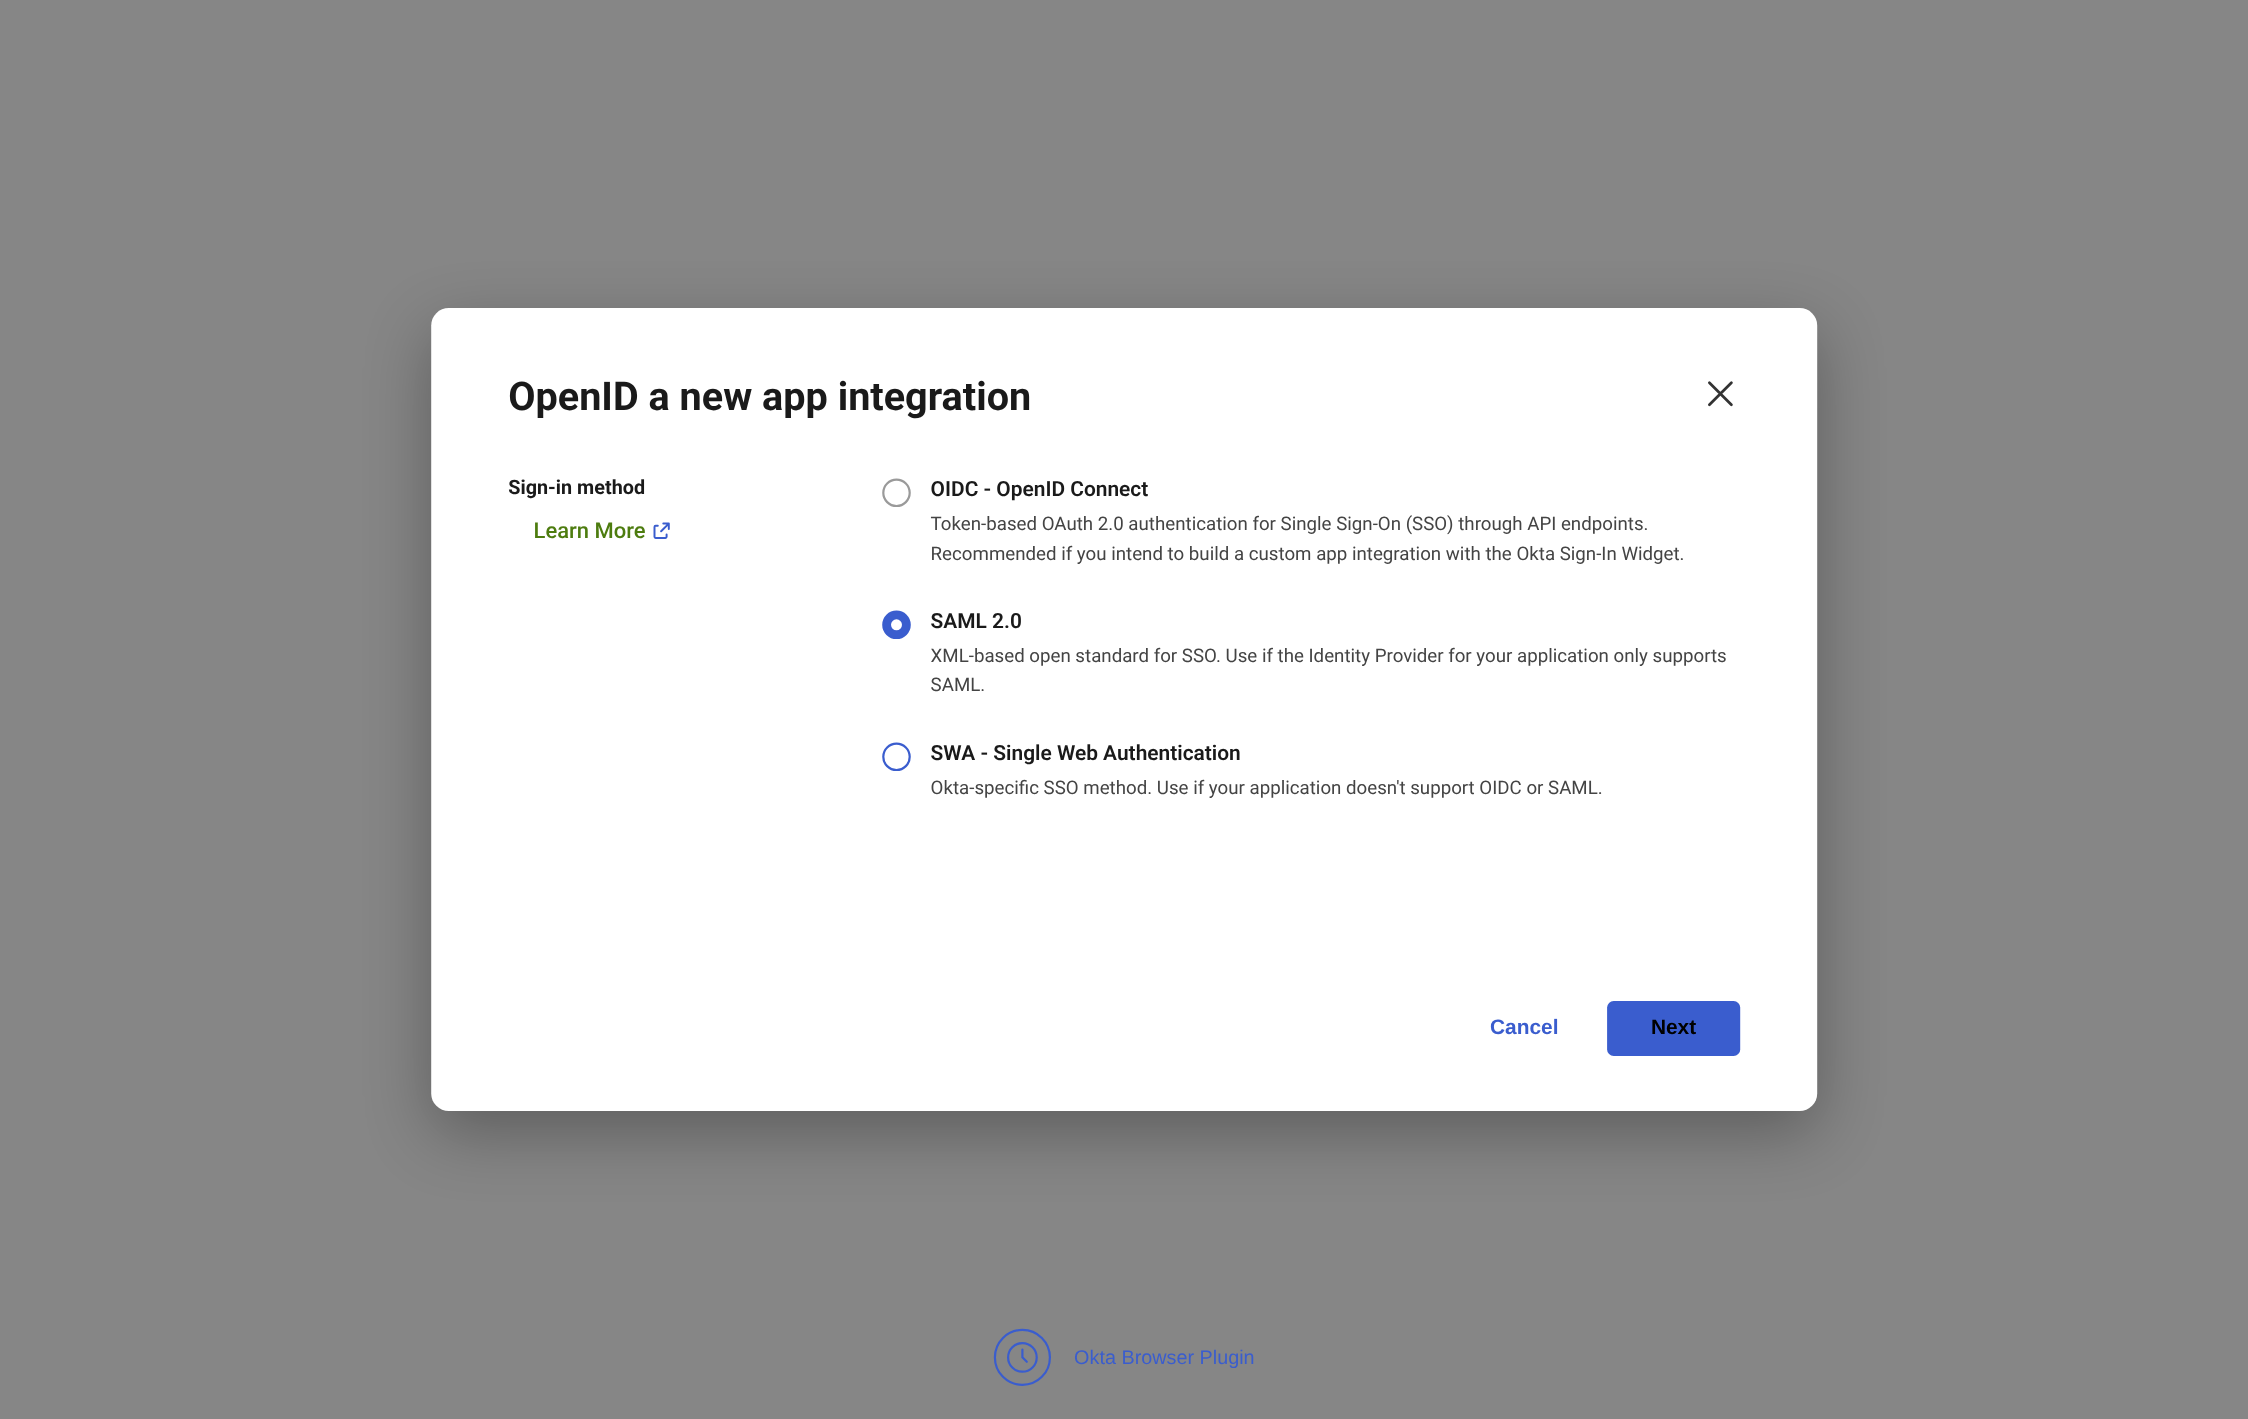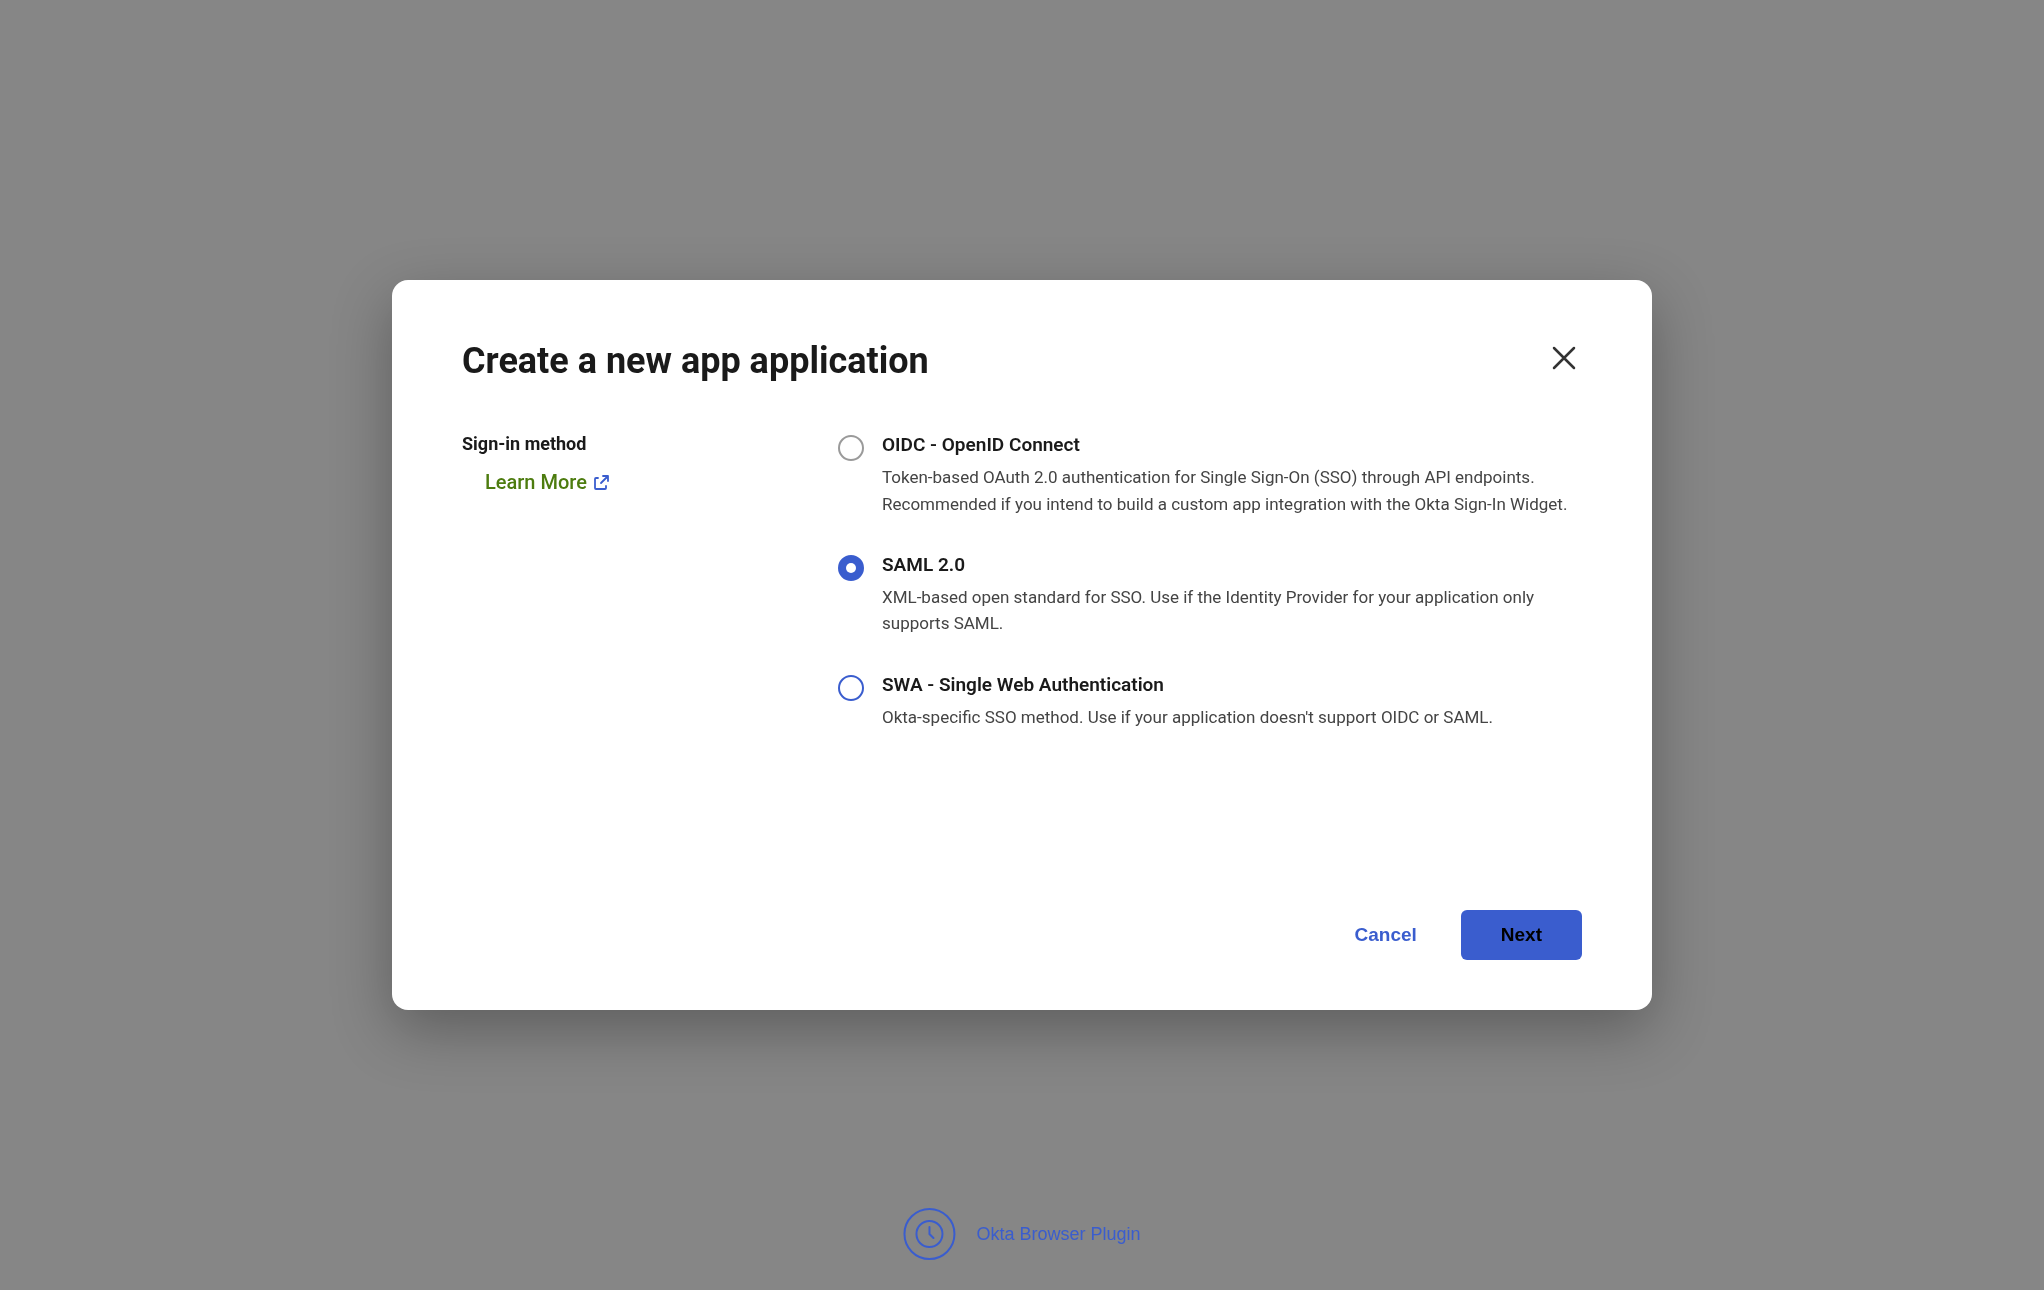--- a/index.html
+++ b/index.html
@@ -72,21 +72,21 @@
       cursor: pointer;
       padding: 4px;
       color: #333;
       font-size: 28px;
       line-height: 1;
     }
 
     .modal-body {
       display: flex;
       flex: 1;
-      gap: 96px;
+      gap: 60px;
     }
 
     .left-panel {
       width: 280px;
       flex-shrink: 0;
     }
 
     .sign-in-label {
       font-size: 18px;
       font-weight: 700;
@@ -207,21 +207,21 @@
     }
   </style>
 </head>
 <body>
 
 <div class="bg-page"></div>
 <div class="overlay">
   <div class="modal">
 
     <div class="modal-header">
-      <h1 class="modal-title">Create a new app application</h1>
+      <h1 class="modal-title">OpenID a new app integration</h1>
       <button class="close-button">
         <svg width="28" height="28" viewBox="0 0 28 28" fill="none">
           <path d="M4 4 L24 24 M24 4 L4 24" stroke="#333" stroke-width="2.5" stroke-linecap="round"></path>
         </svg>
       </button>
     </div>
 
     <div class="modal-body">
       <div class="left-panel">
         <div class="sign-in-label">Sign-in method</div>

